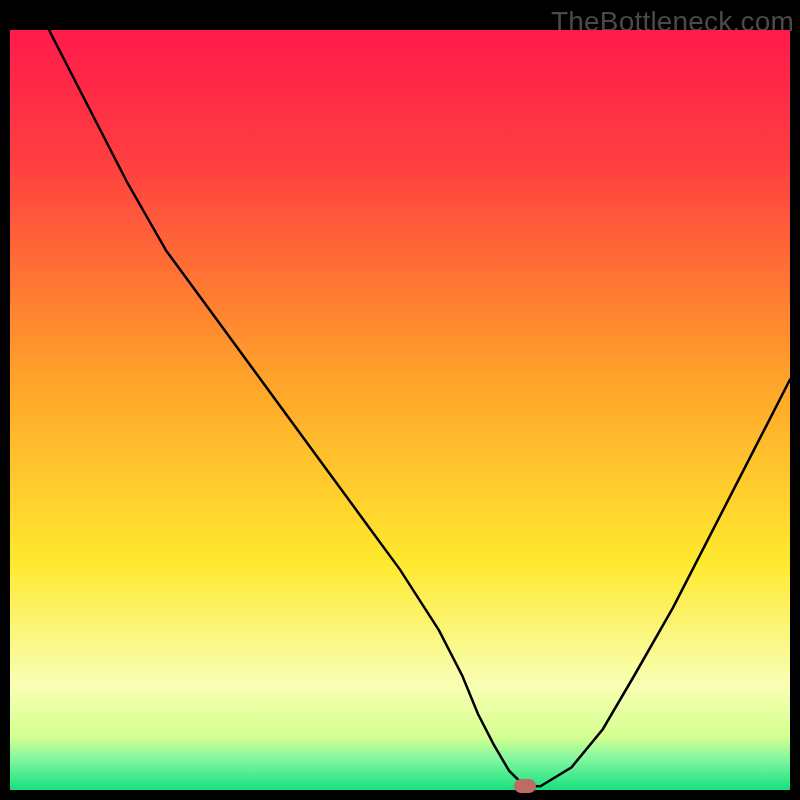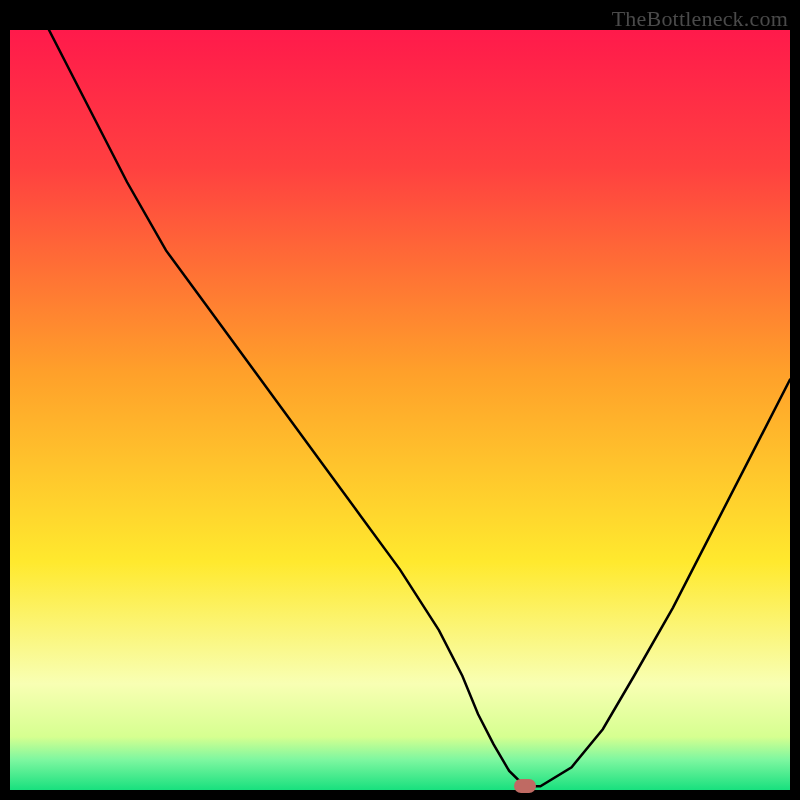--- a/index.html
+++ b/index.html
@@ -22,26 +22,25 @@
   .plot {
     position: absolute;
     left: 0;
     top: 0;
     width: 780px;
     height: 760px;
   }
   .attribution {
     position: absolute;
     top: 6px;
-    right: 12px;
+    right: 6px;
     color: #4a4a4a;
-    font-size: 22px;
+    font-size: 28px;
     font-weight: 500;
     letter-spacing: 0.2px;
-    font-family: Liberation Serif, serif;
   }
   .marker {
     position: absolute;
     width: 22px;
     height: 14px;
     border-radius: 7px;
     background: #bf6a63;
     transform: translate(-50%, -50%);
   }
 </style>

